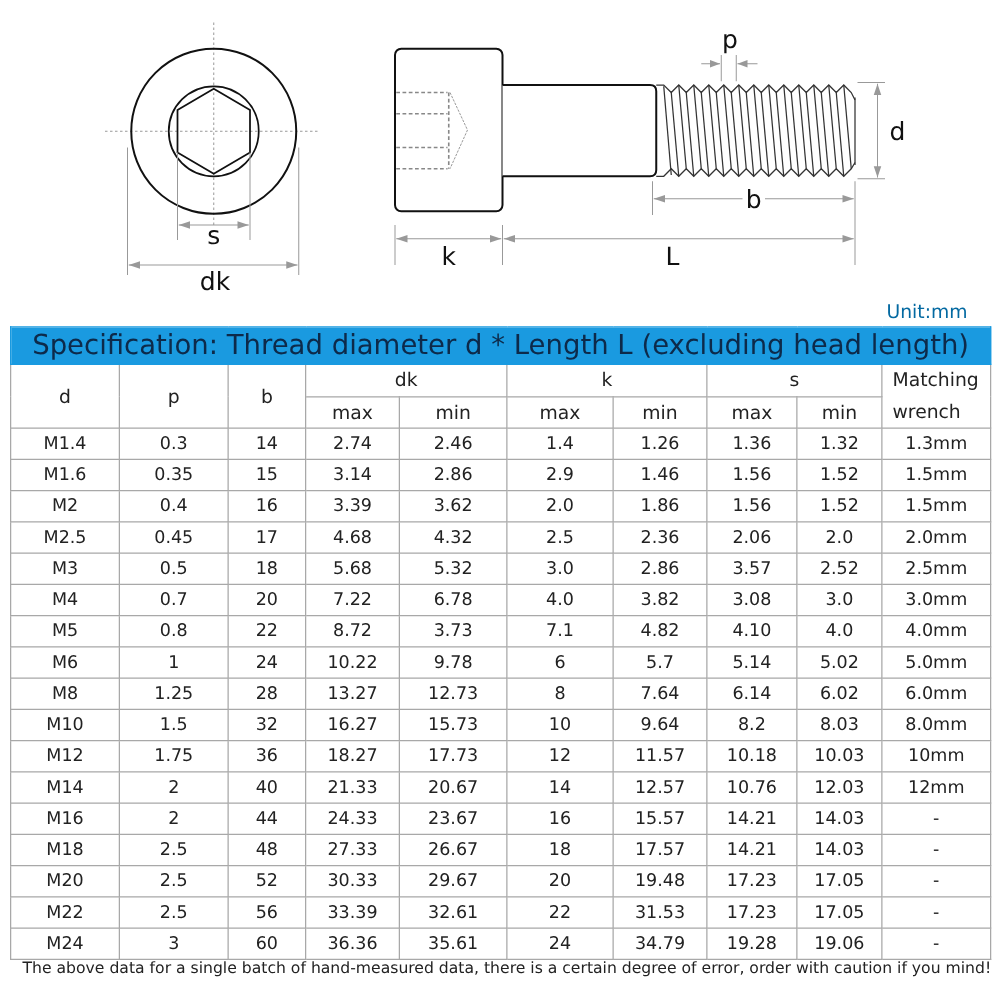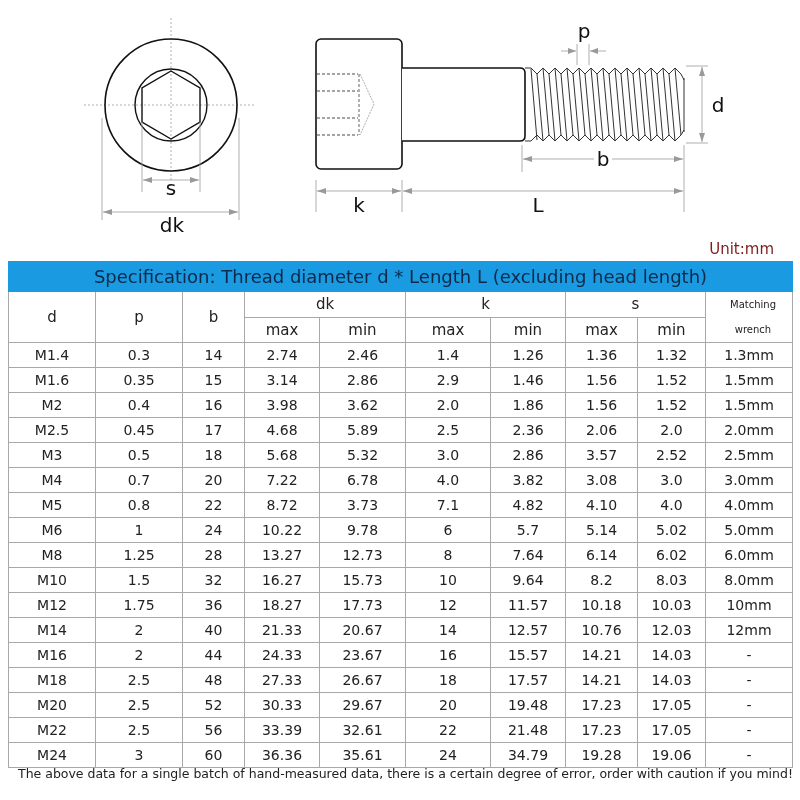--- a/index.html
+++ b/index.html
@@ -1,23 +1,23 @@
 <!DOCTYPE html>
 <html><head>
 <meta charset="utf-8">
 <style>
   html,body{margin:0;padding:0;background:#fff;}
   body{width:800px;height:800px;position:relative;overflow:hidden;font-family:"DejaVu Sans","Liberation Sans",sans-serif;color:#222;}
   .diagram{position:absolute;left:0;top:0;width:800px;height:240px;}
-  .unit{position:absolute;right:26px;top:240px;font-size:15px;color:#7f1d1d;}
+  .unit{position:absolute;right:26px;top:240px;font-size:15px;color:#0369a1;}
   table.spec{position:absolute;left:8px;top:261px;width:784px;border-collapse:collapse;table-layout:fixed;font-size:14px;}
   table.spec td{border:1px solid #a8a8a8;text-align:center;padding:0;height:24px;line-height:24px;color:#222;white-space:nowrap;}
-  table.spec td.title{background:#1a9ae0;color:#0d2a4a;font-size:18px;height:29px;line-height:29px;border:1px solid #1a9ae0;padding-left:0;}
+  table.spec td.title{background:#1a9ae0;color:#0d2a4a;font-size:22px;height:29px;line-height:29px;border:1px solid #1a9ae0;padding-left:0;}
   table.spec td.hdr{font-size:15px;}
-  table.spec td.wrench-hdr{text-align:center;padding-left:8px;line-height:25px;font-size:10px;white-space:normal;}
+  table.spec td.wrench-hdr{text-align:left;padding-left:8px;line-height:25px;font-size:15px;white-space:normal;}
   .note{position:absolute;left:18px;top:766px;font-size:12.5px;color:#222;white-space:nowrap;}
 </style>
 </head>
 <body>
 
 <svg class="diagram" viewBox="0 0 800 240" xmlns="http://www.w3.org/2000/svg">
 
   <g>
     <line x1="84" y1="105" x2="256" y2="105" stroke="#999" stroke-width="0.8" stroke-dasharray="2,2"></line>
     <line x1="171" y1="18" x2="171" y2="180" stroke="#999" stroke-width="0.8" stroke-dasharray="2,2"></line>
@@ -180,34 +180,34 @@
         <td>2.9</td>
         <td>1.46</td>
         <td>1.56</td>
         <td>1.52</td>
         <td>1.5mm</td>
       </tr>
       <tr>
         <td>M2</td>
         <td>0.4</td>
         <td>16</td>
-        <td>3.98</td>
+        <td>3.39</td>
         <td>3.62</td>
         <td>2.0</td>
         <td>1.86</td>
         <td>1.56</td>
         <td>1.52</td>
         <td>1.5mm</td>
       </tr>
       <tr>
         <td>M2.5</td>
         <td>0.45</td>
         <td>17</td>
         <td>4.68</td>
-        <td>5.89</td>
+        <td>4.32</td>
         <td>2.5</td>
         <td>2.36</td>
         <td>2.06</td>
         <td>2.0</td>
         <td>2.0mm</td>
       </tr>
       <tr>
         <td>M3</td>
         <td>0.5</td>
         <td>18</td>
@@ -339,21 +339,21 @@
         <td>17.05</td>
         <td>-</td>
       </tr>
       <tr>
         <td>M22</td>
         <td>2.5</td>
         <td>56</td>
         <td>33.39</td>
         <td>32.61</td>
         <td>22</td>
-        <td>21.48</td>
+        <td>31.53</td>
         <td>17.23</td>
         <td>17.05</td>
         <td>-</td>
       </tr>
       <tr>
         <td>M24</td>
         <td>3</td>
         <td>60</td>
         <td>36.36</td>
         <td>35.61</td>

